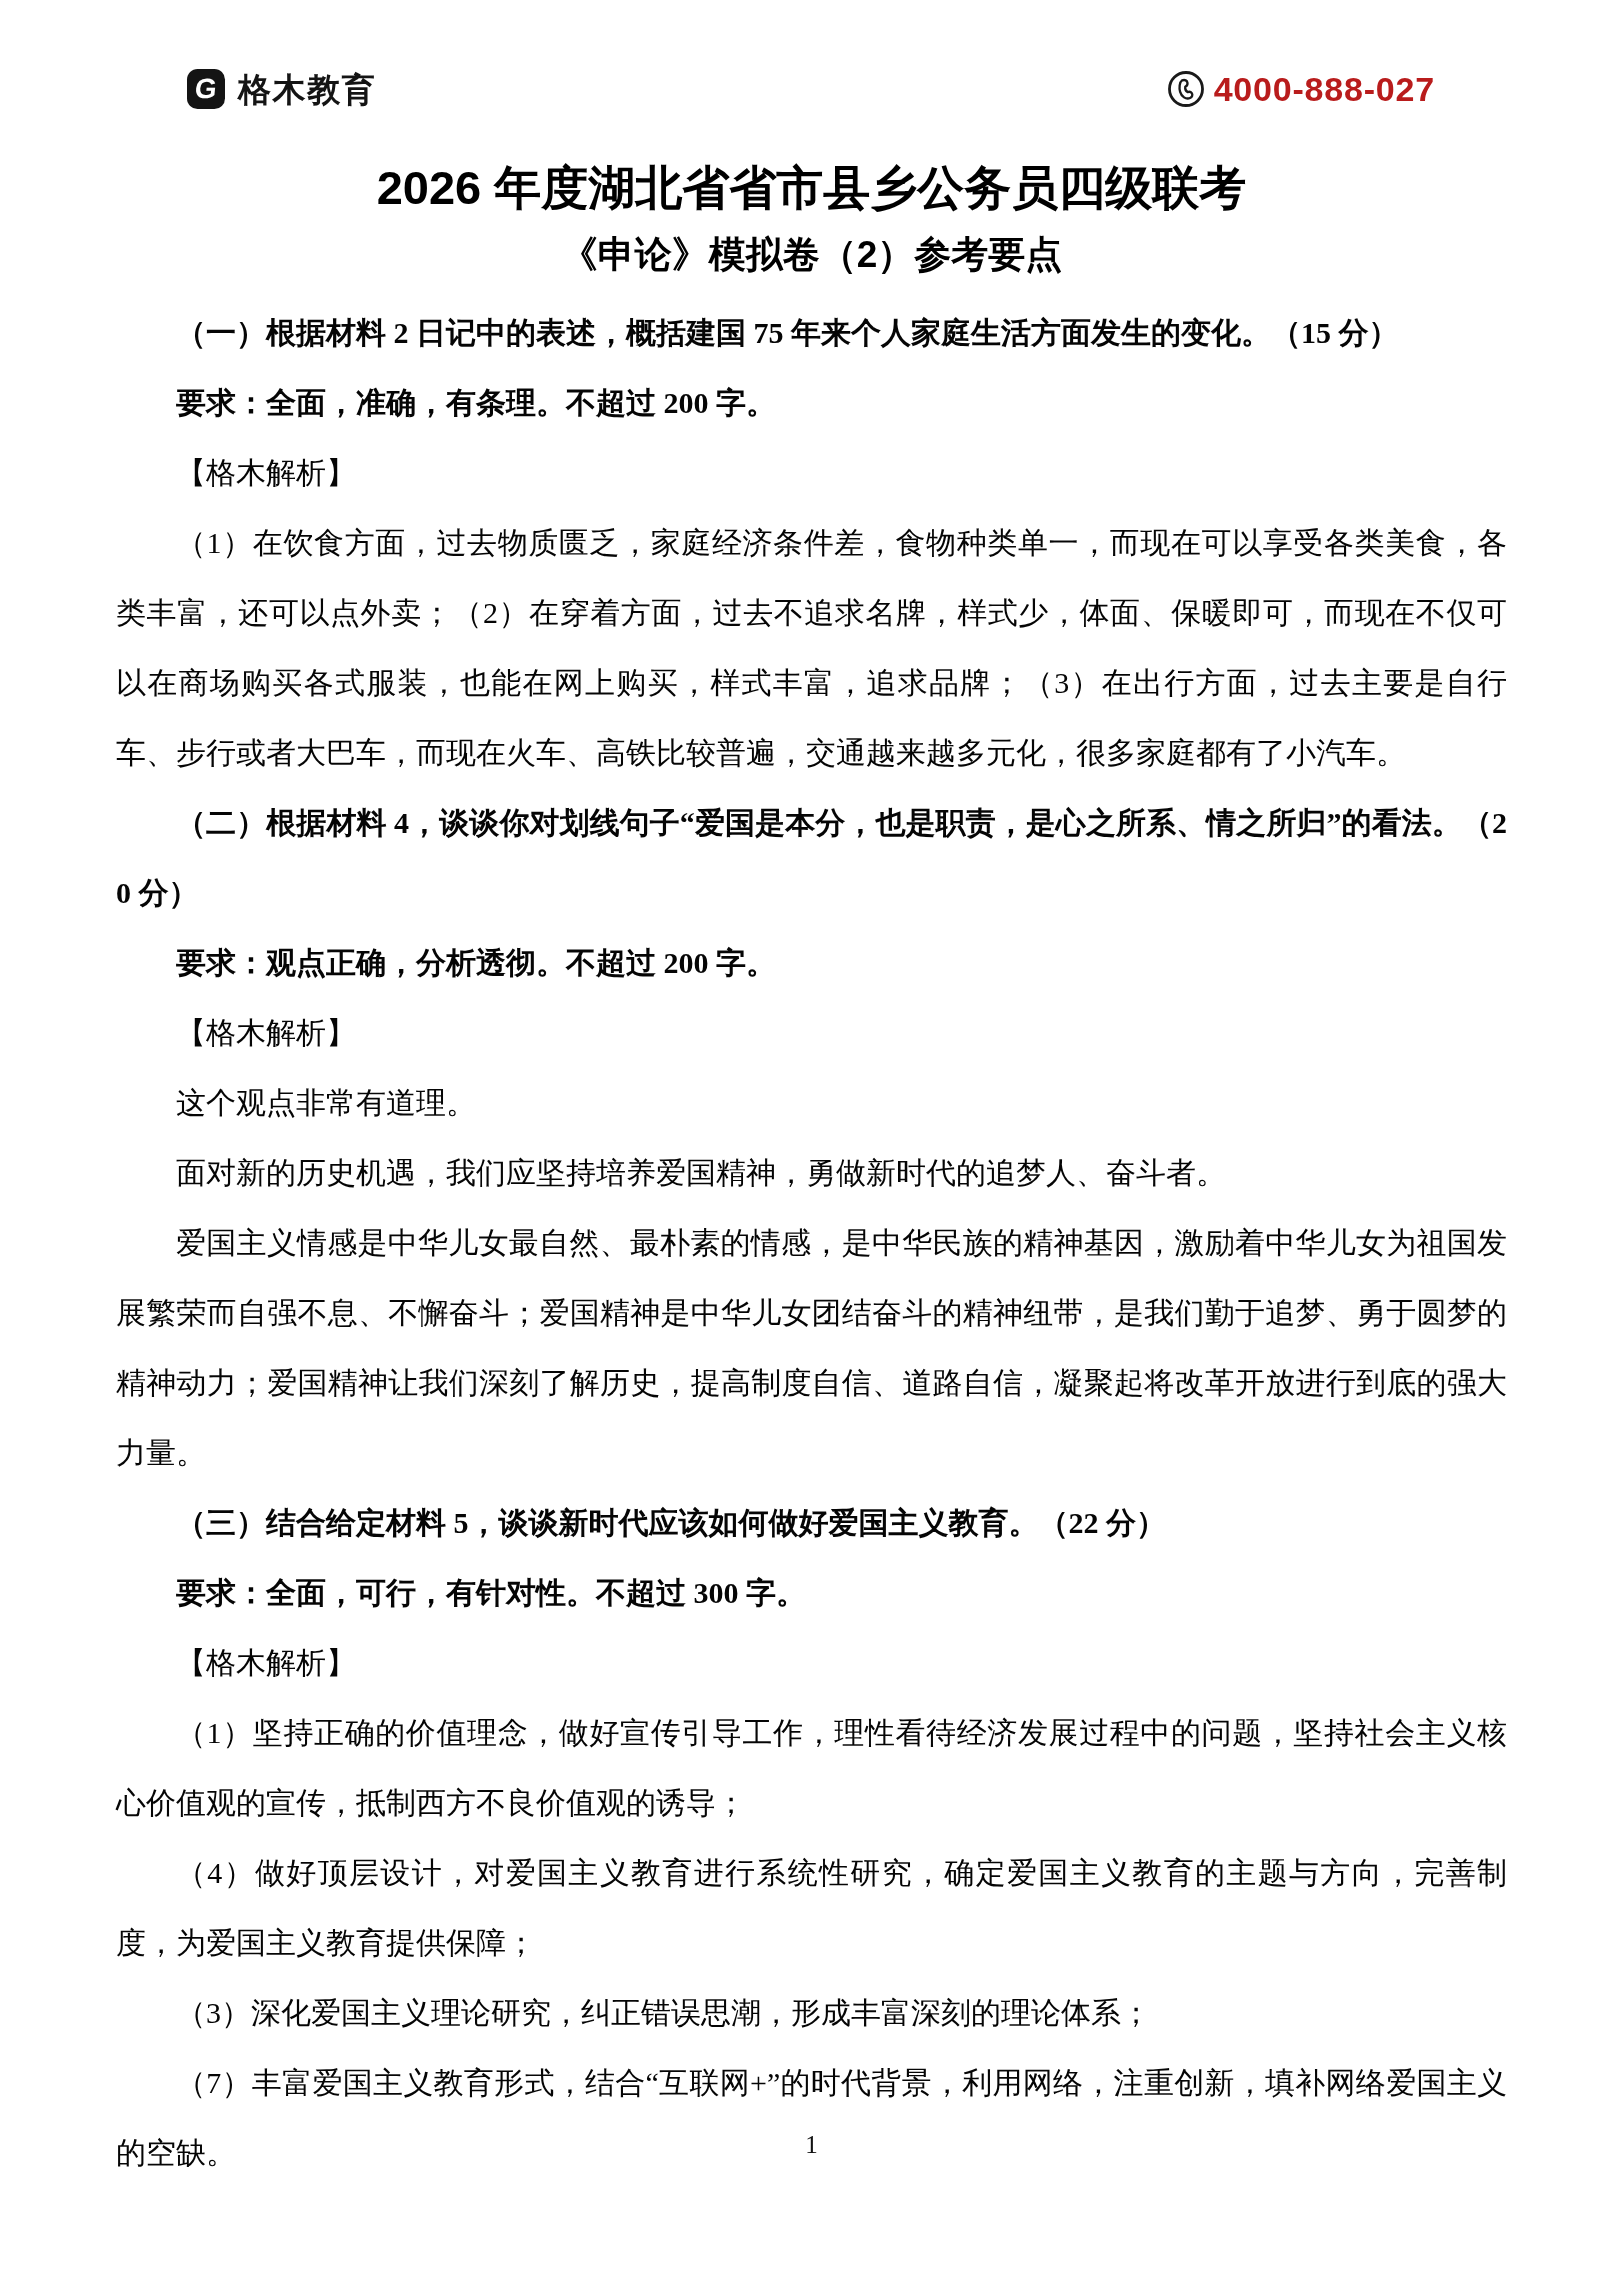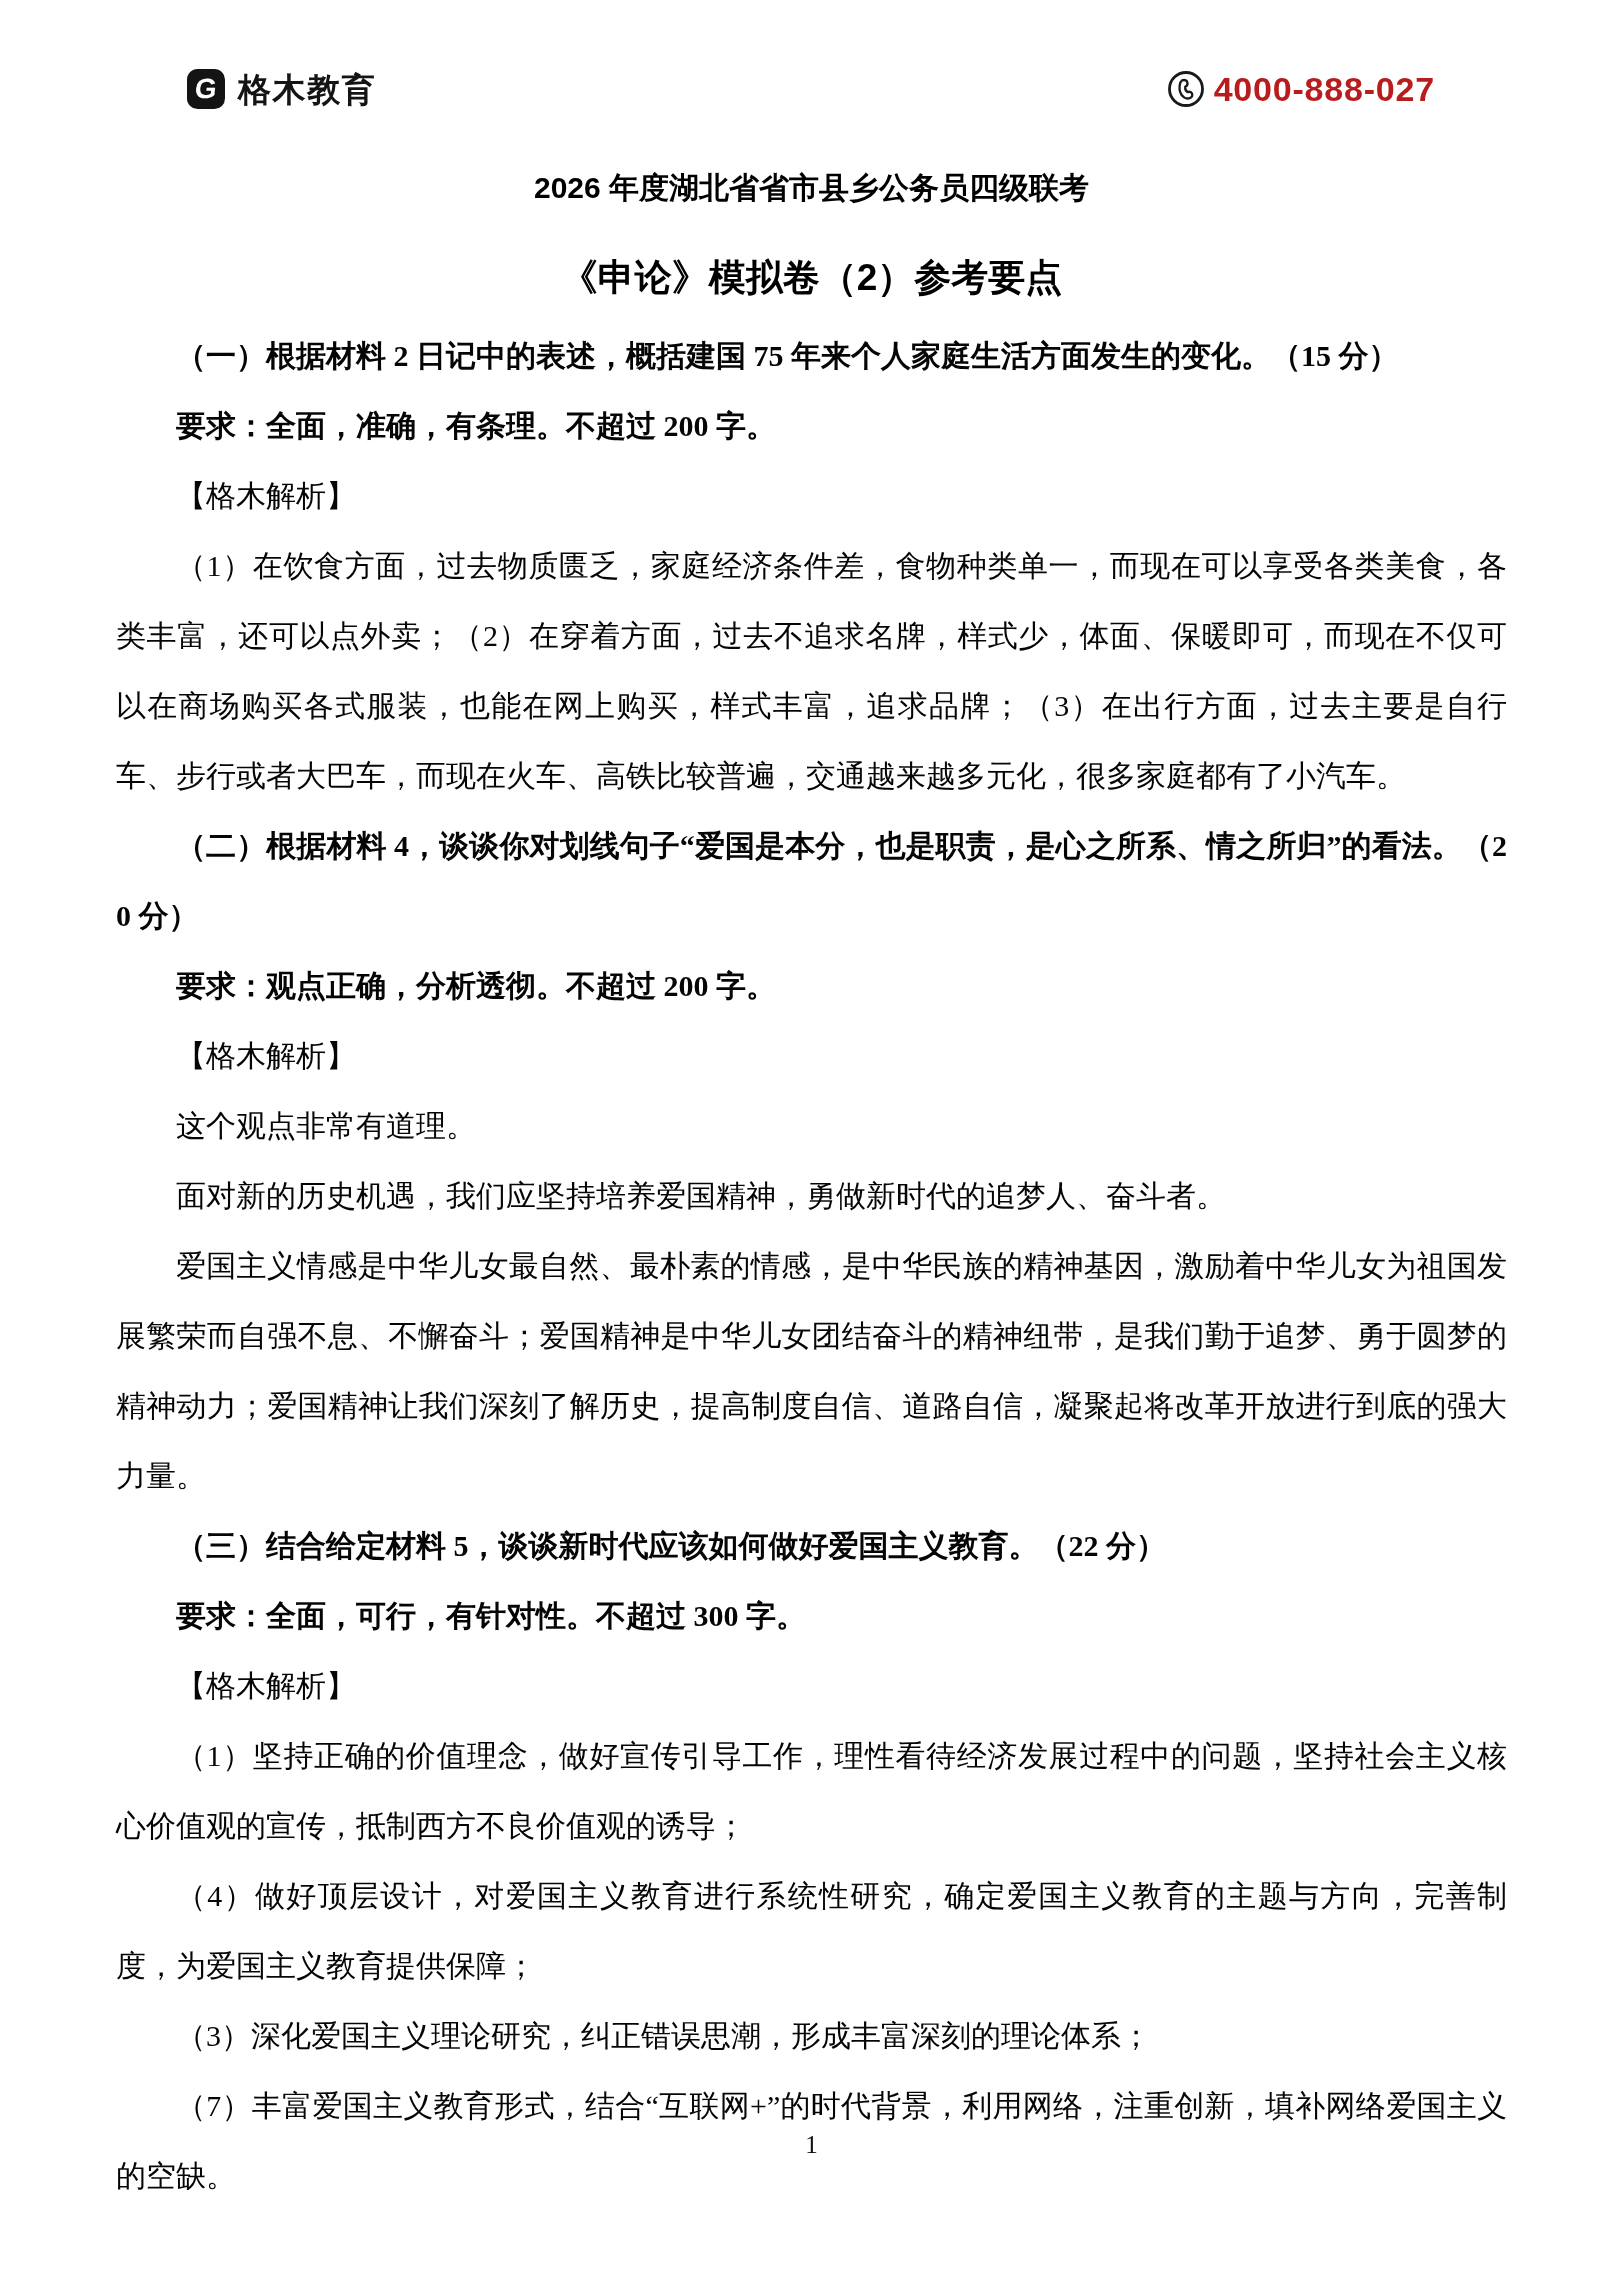--- a/index.html
+++ b/index.html
@@ -41,22 +41,22 @@
     font:700 34px/1 "Liberation Sans","DejaVu Sans",sans-serif;
     letter-spacing:0.8px;
   }
 
   
   .title {
     text-align:center;
     font-family:"Liberation Sans","DejaVu Sans",sans-serif;
     font-weight:700; color:#000;
   }
-  .title-line1 { margin-top:162px; font-size:30px; line-height:51px; }
-  .title-line2 { margin-top:39px;  font-size:37px; line-height:51px; }
+  .title-line1 { margin-top:162px; font-size:47px; line-height:51px; }
+  .title-line2 { margin-top:16px;  font-size:37px; line-height:51px; }
 
   
   .content { margin-top:18px; }
   .content p {
     margin:0;
     font-size:30px;
     line-height:70px;
     text-align:justify;
     text-indent:2em;
     color:#050505;

